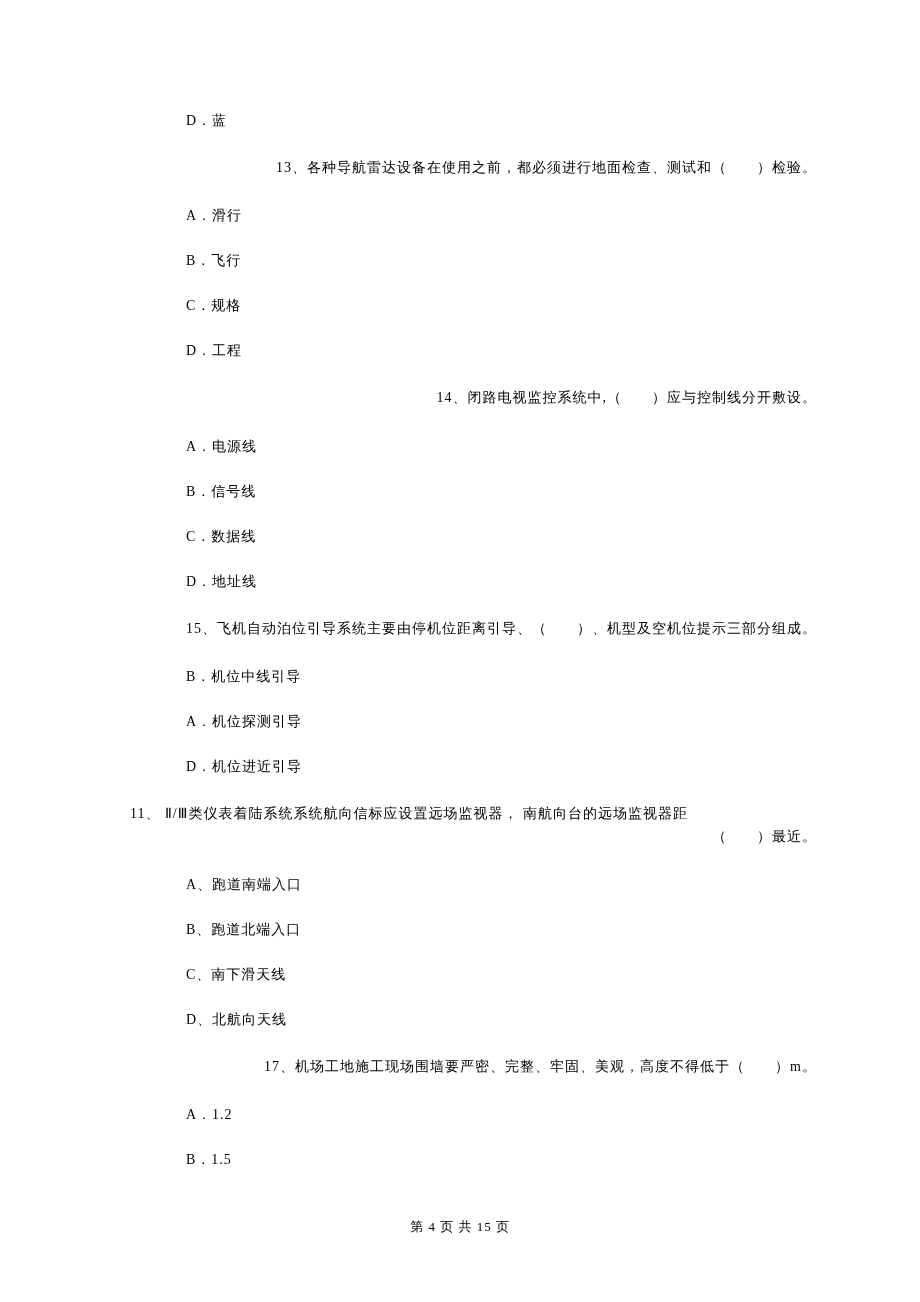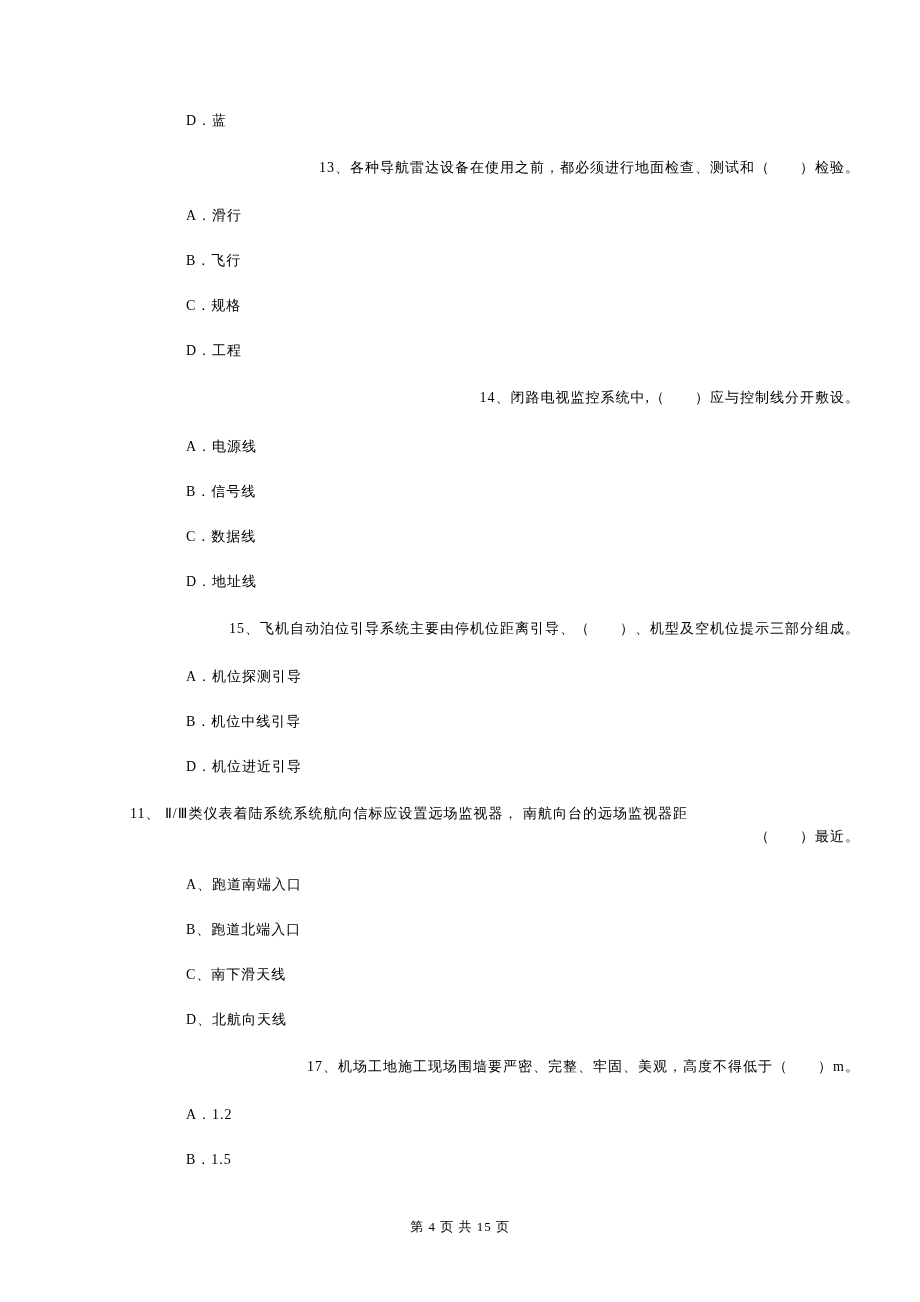--- a/index.html
+++ b/index.html
@@ -9,21 +9,21 @@
     }
     body {
       font-family: "SimSun", "宋体", serif;
       background: #ffffff;
       width: 920px;
       min-height: 1302px;
       position: relative;
       color: #000;
     }
     .page {
-      padding: 110px 60px 0 130px;
+      padding: 110px 103px 0 130px;
     }
     .option {
       padding-left: 56px;
       font-size: 14px;
       line-height: 1.5;
       margin-bottom: 24px;
       letter-spacing: 1px;
     }
     .question {
       font-size: 14px;
@@ -70,22 +70,22 @@
   <div class="question-block">
     <div class="question">14、闭路电视监控系统中,（　　）应与控制线分开敷设。</div>
     <div class="option">A．电源线</div>
     <div class="option">B．信号线</div>
     <div class="option">C．数据线</div>
     <div class="option">D．地址线</div>
   </div>
 
   <div class="question-block">
     <div class="question">15、飞机自动泊位引导系统主要由停机位距离引导、（　　）、机型及空机位提示三部分组成。</div>
+    <div class="option">B．机位中线引导</div>
     <div class="option">A．机位探测引导</div>
-    <div class="option">B．机位中线引导</div>
     <div class="option">D．机位进近引导</div>
   </div>
 
   <div class="question-block">
     <div class="question-cont">11、 Ⅱ/Ⅲ类仪表着陆系统系统航向信标应设置远场监视器，  南航向台的远场监视器距</div>
     <div class="question">（　　）最近。</div>
     <div class="option">A、跑道南端入口</div>
     <div class="option">B、跑道北端入口</div>
     <div class="option">C、南下滑天线</div>
     <div class="option">D、北航向天线</div>

